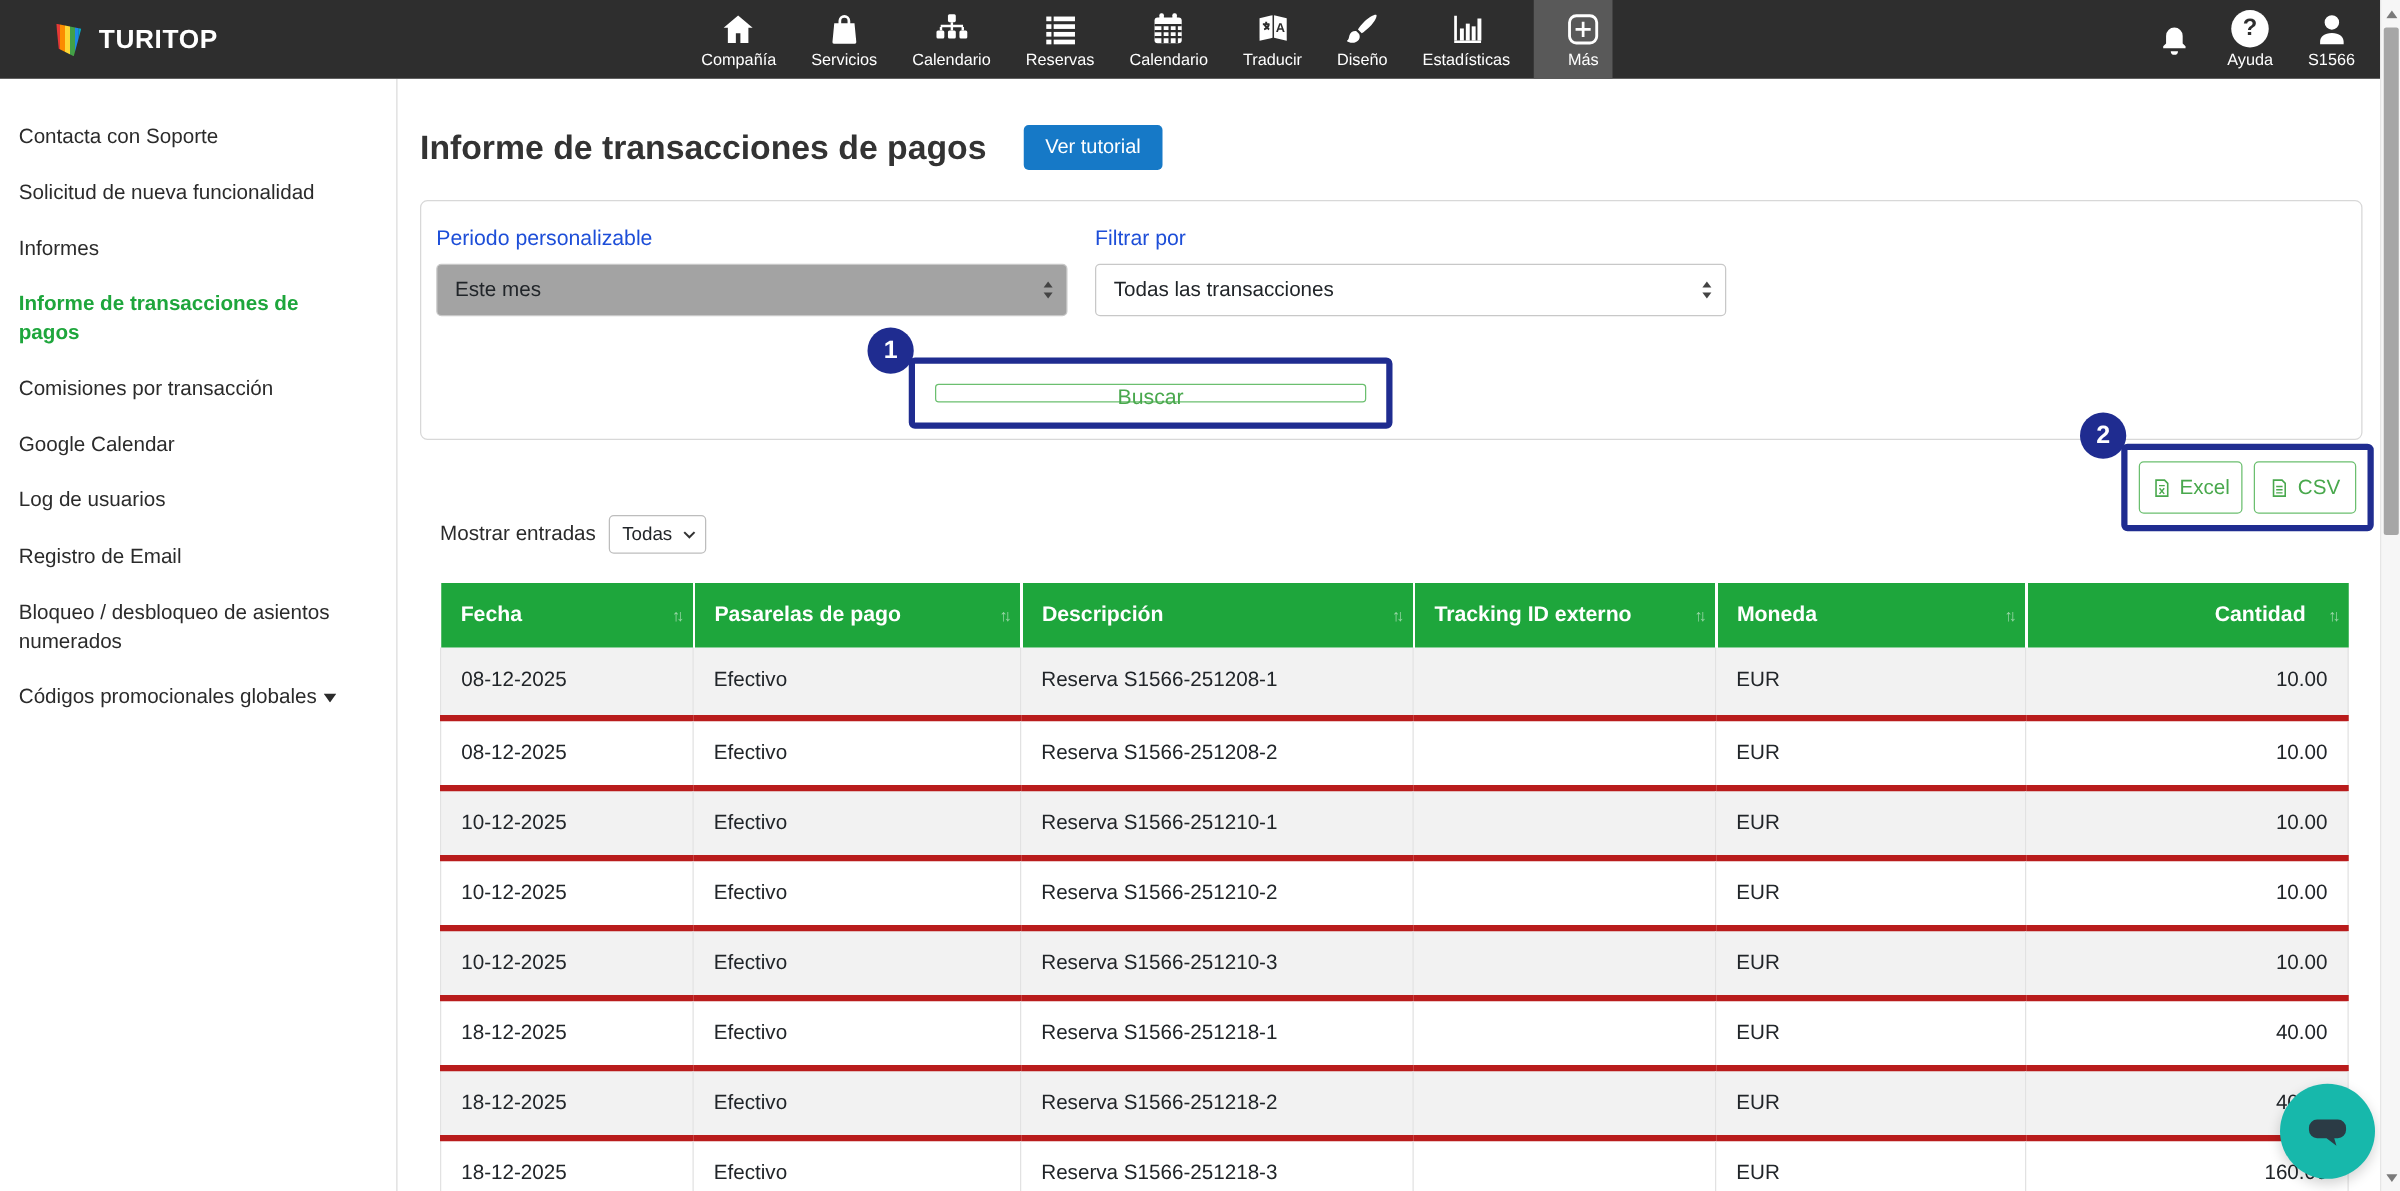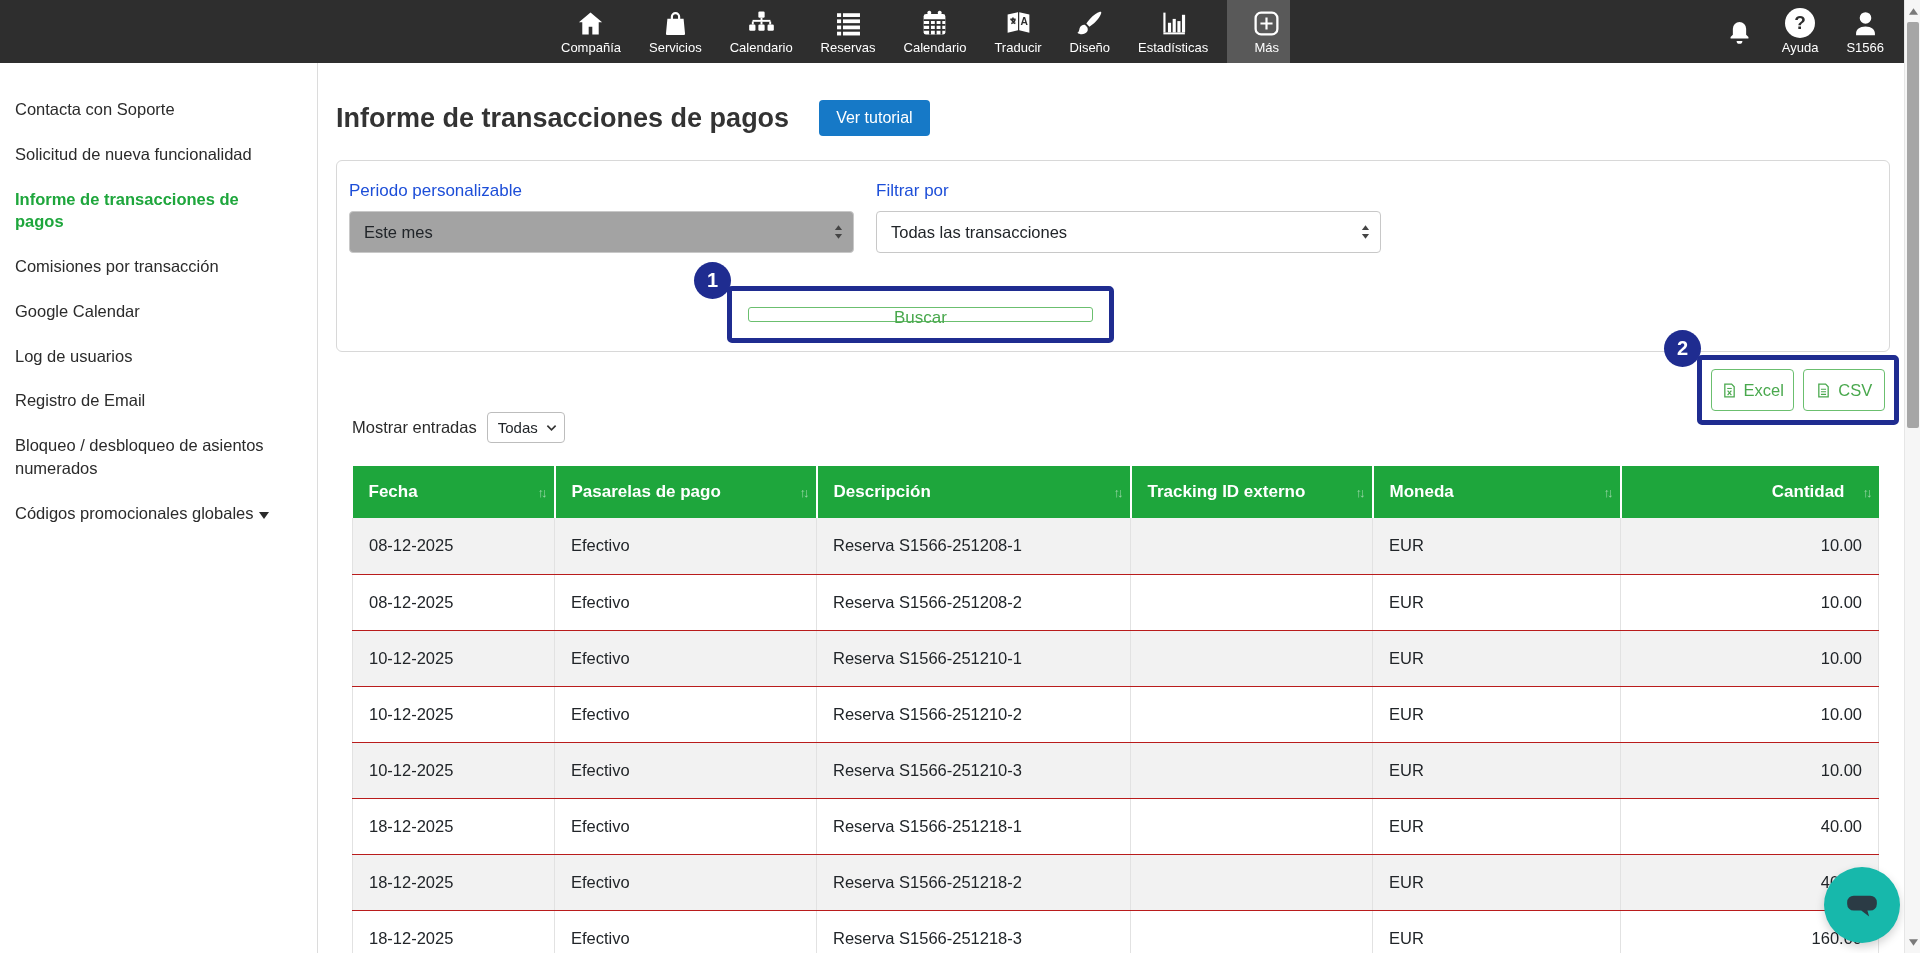--- a/index.html
+++ b/index.html
@@ -60,21 +60,21 @@
   .entries-label { font-size:16.5px; color:#2b2b2b; }
   .entries-select { position:relative; height:31px; border:1px solid #bdbdbd; border-radius:4px; background:#fff; display:flex; align-items:center; padding:0 26px 0 10px; font-size:15px; color:#212529; cursor:pointer; }
   .entries-select .chev { position:absolute; right:7px; top:50%; transform:translateY(-50%); line-height:0; color:#333; }
   .entries-select .chev svg { width:11px; height:8px; }
 
   
   .report-table { position:absolute; left:352px; top:466px; width:1526px; border-collapse:collapse; table-layout:fixed; }
   .report-table th { background:var(--green); color:#fff; font-size:17px; font-weight:700; text-align:left; height:52px; padding:0 34px 0 16px; position:relative; border-right:2px solid #fff; cursor:pointer; }
   .report-table th:last-child { border-right:none; text-align:right; }
   .report-table th .sort-icon { position:absolute; right:9px; top:50%; transform:translateY(-50%); font-size:13px; letter-spacing:-3px; color:rgba(255,255,255,.55); font-weight:400; }
-  .report-table td { height:56px; padding:0 16px; font-size:16.5px; color:#212529; border-bottom:1px solid #b91c1c; border-right:1px solid #e2e2e2; background:#fff; }
+  .report-table td { height:56px; padding:0 16px; font-size:16.5px; color:#212529; border-bottom:5px solid #b91c1c; border-right:1px solid #e2e2e2; background:#fff; }
   .report-table td:first-child { border-left:1px solid #e2e2e2; }
   .report-table tr.alt td { background:#f2f2f2; }
   .report-table td.num { text-align:right; }
 
   
   .chat-btn { position:absolute; left:1824px; top:867px; width:76px; height:76px; border-radius:50%; background:var(--teal); display:flex; align-items:center; justify-content:center; cursor:pointer; z-index:20; box-shadow:0 4px 10px rgba(0,0,0,.18); }
   .chat-btn svg { width:44px; height:44px; }
 
   
   .scrollbar { position:absolute; right:0; top:0; width:16px; height:953px; background:#f6f6f6; border-left:1px solid #e6e6e6; z-index:40; }
@@ -88,20 +88,40 @@
     --navdark:#2e2e2e; --navactive:#595959; --green:#1ea63c; --greenbtn:#49a84d;
     --greenborder:#6bbf6f; --navy:#1f2c90; --blue:#1679c7; --teal:#17b8ab;
   }
 </style>
 </head>
 <body>
 
 <div class="page">
 
   <div class="topnav">
+    <div class="logo">
+      <span style="line-height:0">
+        <svg width="32" height="32" viewBox="0 0 32 32">
+          <defs>
+              <clipPath id="flagclip">
+                <polygon points="7,3 27,7 21,29 9,23"></polygon>
+              </clipPath>
+            </defs>
+          <g clip-path="url(#flagclip)">
+            <rect x="5" y="0" width="5" height="32" fill="#e53935"></rect>
+            <rect x="10" y="0" width="4" height="32" fill="#fb8c00"></rect>
+            <rect x="14" y="0" width="4" height="32" fill="#fdd835"></rect>
+            <rect x="18" y="0" width="4" height="32" fill="#43a047"></rect>
+            <rect x="22" y="0" width="3" height="32" fill="#1e88e5"></rect>
+            <rect x="25" y="0" width="3" height="32" fill="#00acc1"></rect>
+          </g>
+        </svg>
+      </span>
+      <span class="logo-text">TURITOP</span>
+    </div>
     <div class="nav-center">
         <div class="nav-item">
           <span class="nav-ic"><svg viewBox="0 0 24 24" fill="currentColor">
               <path d="M12 2.8 2.4 11h2.8v10h5.3v-6.4h3v6.4h5.3V11h2.8z"></path>
             </svg></span>
           <span class="nav-lb">Compañía</span>
         </div>
         <div class="nav-item">
           <span class="nav-ic"><svg viewBox="0 0 24 24" fill="currentColor">
               <path d="M8.1 8V6.4a3.9 3.9 0 0 1 7.8 0V8h2.8l1.2 12.4a1 1 0 0 1-1 1.1H5.1a1 1 0 0 1-1-1.1L5.3 8h2.8zm1.8 0h4.2V6.4a2.1 2.1 0 0 0-4.2 0V8z"></path>
@@ -203,20 +223,21 @@
             </svg>
         </span>
         <span class="nav-lb">S1566</span>
       </div>
     </div>
   </div>
 
   <div class="sidebar">
       <div class="side-item"><span>Contacta con Soporte</span></div>
       <div class="side-item"><span>Solicitud de nueva funcionalidad</span></div>
+      <div class="side-item"><span>Informes</span></div>
       <div class="side-item active"><span>Informe de transacciones de pagos</span></div>
       <div class="side-item"><span>Comisiones por transacción</span></div>
       <div class="side-item"><span>Google Calendar</span></div>
       <div class="side-item"><span>Log de usuarios</span></div>
       <div class="side-item"><span>Registro de Email</span></div>
       <div class="side-item"><span>Bloqueo / desbloqueo de asientos numerados</span></div>
       <div class="side-item"><span>Códigos promocionales globales</span><span class="side-caret"><svg viewBox="0 0 10 8" fill="currentColor">
             <path d="M5 8 0 1h10z"></path>
           </svg></span></div>
     </div>

